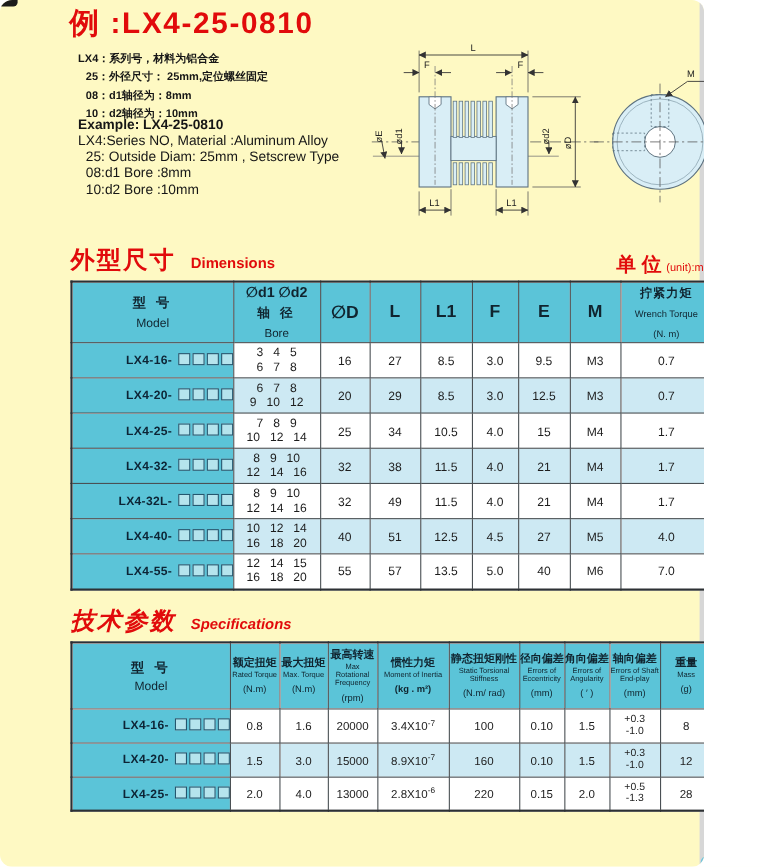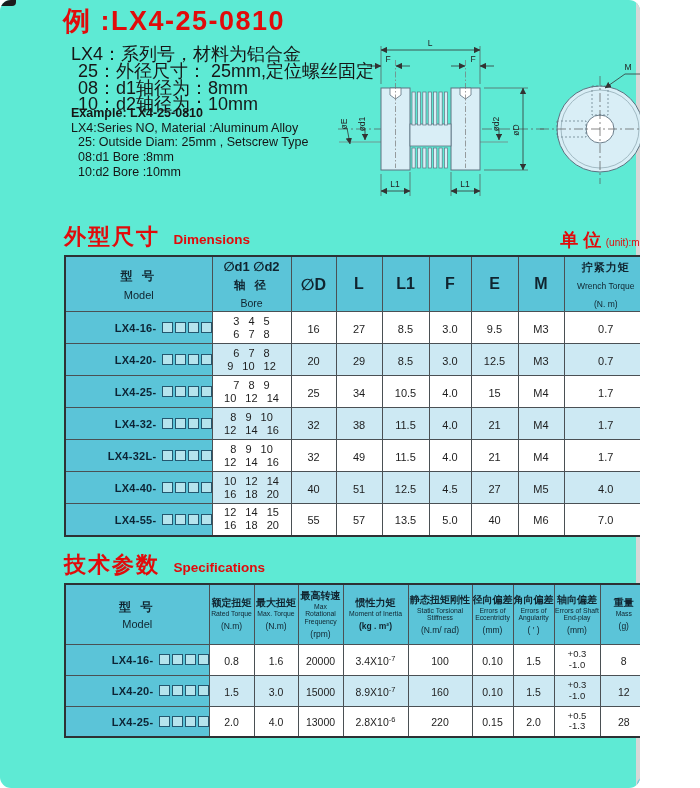--- a/index.html
+++ b/index.html
@@ -1,23 +1,23 @@
 <!DOCTYPE html>
 <html><head>
 <meta charset="utf-8">
 <style>
   html,body{margin:0;padding:0;background:#ffffff;}
-  .page{position:relative;width:640px;height:788px;background:#5eead4;overflow:hidden;
+  .page{position:relative;width:640px;height:788px;background:#fef9c3;overflow:hidden;
         font-family:"Liberation Sans","DejaVu Sans",sans-serif;color:#141414;border-radius:11px;}
   .scan-mark{position:absolute;left:0;top:0;width:16px;height:6px;background:#1c1c1c;border-radius:0 0 4px 0;}
   .edge-right{position:absolute;right:0;top:0;width:4px;height:788px;background:#d7d7d7;}
 
   
   .title{position:absolute;left:63px;top:3px;font-size:27px;font-weight:bold;color:#e10b0b;letter-spacing:1.5px;white-space:nowrap;}
-  .cn-block{position:absolute;left:71px;top:46px;font-size:18px;font-weight:normal;color:#161616;line-height:16.8px;white-space:nowrap;}
+  .cn-block{position:absolute;left:71px;top:46px;font-size:10px;font-weight:bold;color:#161616;line-height:16.8px;white-space:nowrap;}
   .cn-block .indent{padding-left:7px;}
   .en-block{position:absolute;left:71px;top:106px;font-size:12.5px;color:#161616;line-height:14.7px;white-space:nowrap;}
   .en-block .bold{font-weight:bold;}
   .en-block .indent{padding-left:7px;}
 
   
   .drawing{position:absolute;left:336px;top:20px;width:364px;height:198px;}
   .drawing text{font-size:8.5px;fill:#222;font-family:"Liberation Sans",sans-serif;}
 
   
@@ -310,21 +310,21 @@
       <td><span class="val">57</span></td>
       <td><span class="val">13.5</span></td>
       <td><span class="val">5.0</span></td>
       <td><span class="val">40</span></td>
       <td><span class="val">M6</span></td>
       <td><span class="val">7.0</span></td>
     </tr>
   </tbody>
     </table>
 
-  <div class="sec-head" style="top:550px;">
+  <div class="sec-head" style="top:550px;font-style:italic;">
     <span class="h-cn">技术参数</span>
     <span class="h-en">Specifications</span>
   </div>
 
   <table class="tbl" style="top:583px;">
     <colgroup>
       <col style="width:144px">
         <col style="width:45px">
         <col style="width:44px">
         <col style="width:45px">

